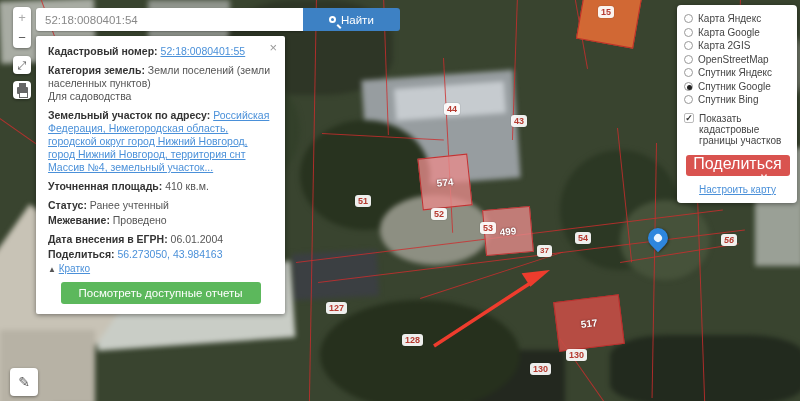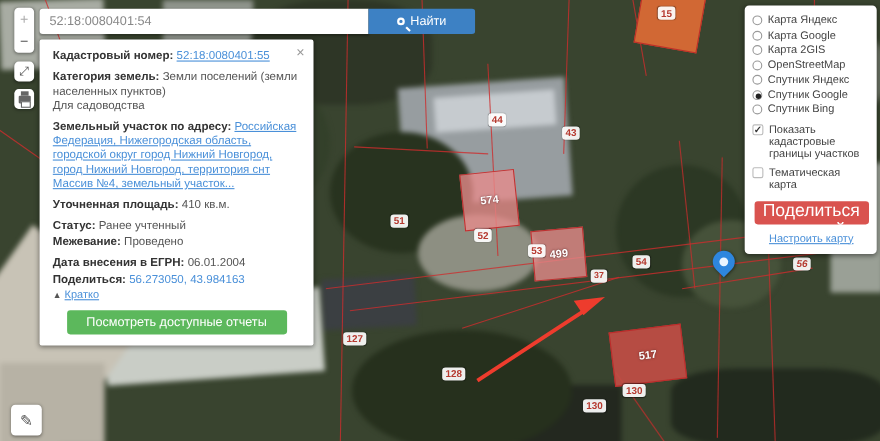--- a/index.html
+++ b/index.html
@@ -35,21 +35,21 @@
   #zoomctl .zbtn.dim { color:#aaa; }
   #expandbtn { left:13px; top:56px; width:18px; height:18px; font-size:11px; }
   #printbtn  { left:13px; top:81px; width:18px; height:18px; }
   .printer { position:relative; width:11px; height:7px; background:#666; border-radius:1px; }
   .printer::before { content:""; position:absolute; left:2px; top:-4px; width:7px; height:4px; background:#666; }
   .printer::after  { content:""; position:absolute; left:2px; top:5px; width:7px; height:4px; background:#fff; border:1px solid #666; }
   #editbtn { left:10px; top:368px; width:28px; height:28px; font-size:14px; }
 
   
   #searchwrap { position:absolute; left:36px; top:8px; display:flex; }
-  #searchinput { width:299px; height:23px; border:none; border-radius:3px 0 0 3px; padding:0 9px;
+  #searchinput { width:267px; height:23px; border:none; border-radius:3px 0 0 3px; padding:0 9px;
                  font-size:11.5px; color:#888; background:#fff; box-shadow:0 1px 2px rgba(0,0,0,.3); outline:none;
                  font-family:"Liberation Sans", sans-serif; }
   #searchbtn { height:23px; border:none; border-radius:0 3px 3px 0; background:#3d81c4; color:#fff;
                font-size:11.5px; padding:0 26px; display:flex; align-items:center; gap:5px; cursor:pointer;
                font-family:"Liberation Sans", sans-serif; }
   .mag { position:relative; width:7px; height:7px; border:2px solid #fff; border-radius:50%; display:inline-block; }
   .mag::after { content:""; position:absolute; width:2px; height:5px; background:#fff; transform:rotate(-45deg); left:7px; top:6px; }
 
   
   #infopanel { position:absolute; left:36px; top:36px; width:249px; background:#fff; border-radius:2px;
@@ -142,21 +142,21 @@
 
   <div class="badge" style="left:598px;top:6px;">15</div>
   <div class="badge" style="left:444px;top:103px;">44</div>
   <div class="badge" style="left:511px;top:115px;">43</div>
   <div class="badge" style="left:355px;top:195px;">51</div>
   <div class="badge" style="left:431px;top:208px;">52</div>
   <div class="badge" style="left:480px;top:222px;">53</div>
   <div class="badge" style="left:575px;top:232px;">54</div>
   <div class="badge" style="left:537px;top:245px;font-size:8px;">37</div>
   <div class="badge" style="left:721px;top:234px;font-style:italic;">56</div>
-  <div class="badge" style="left:312px;top:302px;">127</div>
+  <div class="badge" style="left:326px;top:302px;">127</div>
   <div class="badge" style="left:402px;top:334px;">128</div>
   <div class="badge" style="left:566px;top:349px;">130</div>
   <div class="badge" style="left:530px;top:363px;">130</div>
   <div class="badge" style="left:691px;top:365px;margin-top:38px;">132</div>
 
   <div class="ctl" id="zoomctl">
     <div class="zbtn dim">+</div>
     <div class="zbtn">−</div>
   </div>
   <div class="ctl" id="expandbtn">
@@ -246,22 +246,18 @@
     </div>
     <div class="radiorow">
       <span class="radio"></span>
       <span>Спутник Bing</span>
     </div>
 
     <div class="chkrow">
       <span class="chk">✓</span>
       <span>Показать кадастровые границы участков</span>
     </div>
-    <div class="chkrow">
-      <span class="chk"></span>
-      <span>Тематическая карта</span>
-    </div>
 
     <button id="sharebtn">Поделиться ссылкой</button>
     <span id="configlink" class="lnk">Настроить карту</span>
   </div>
 
 </div>
 
 </body></html>

